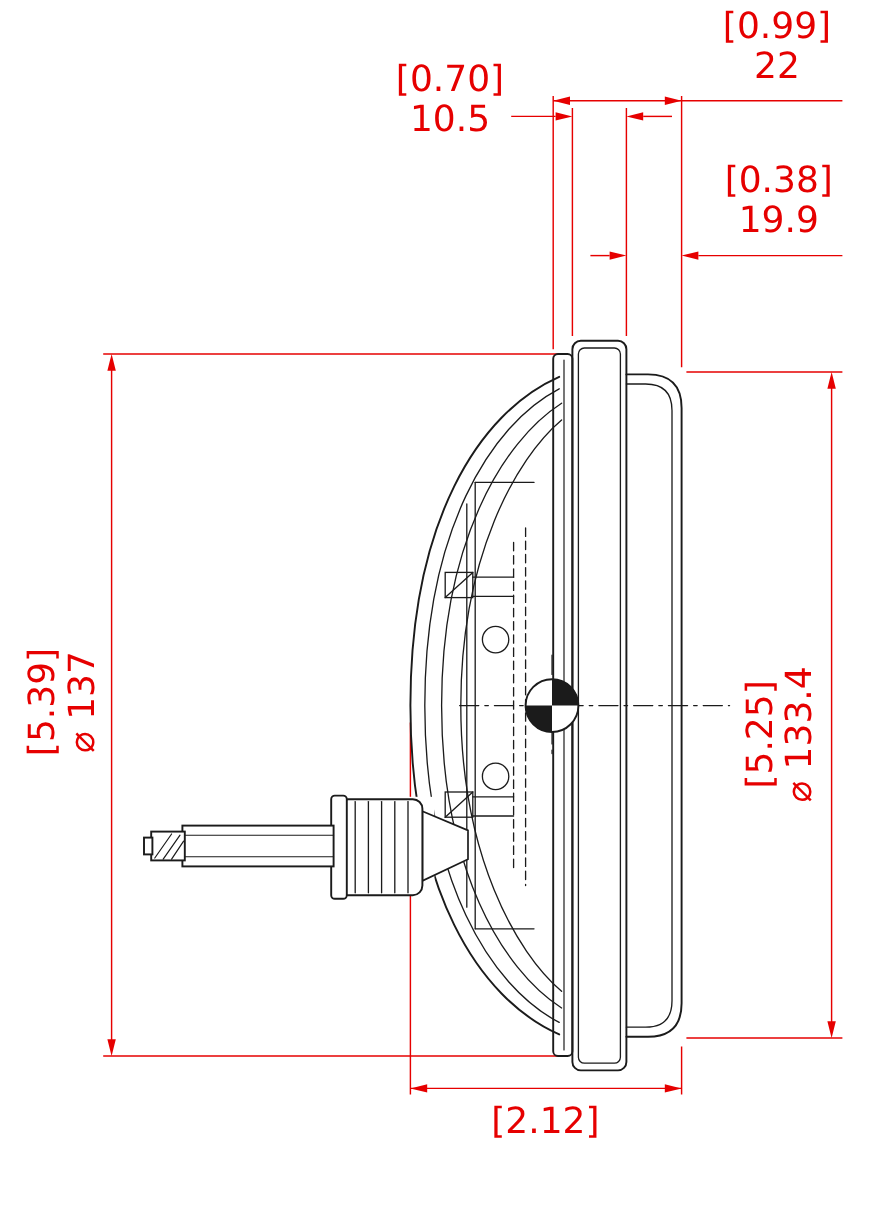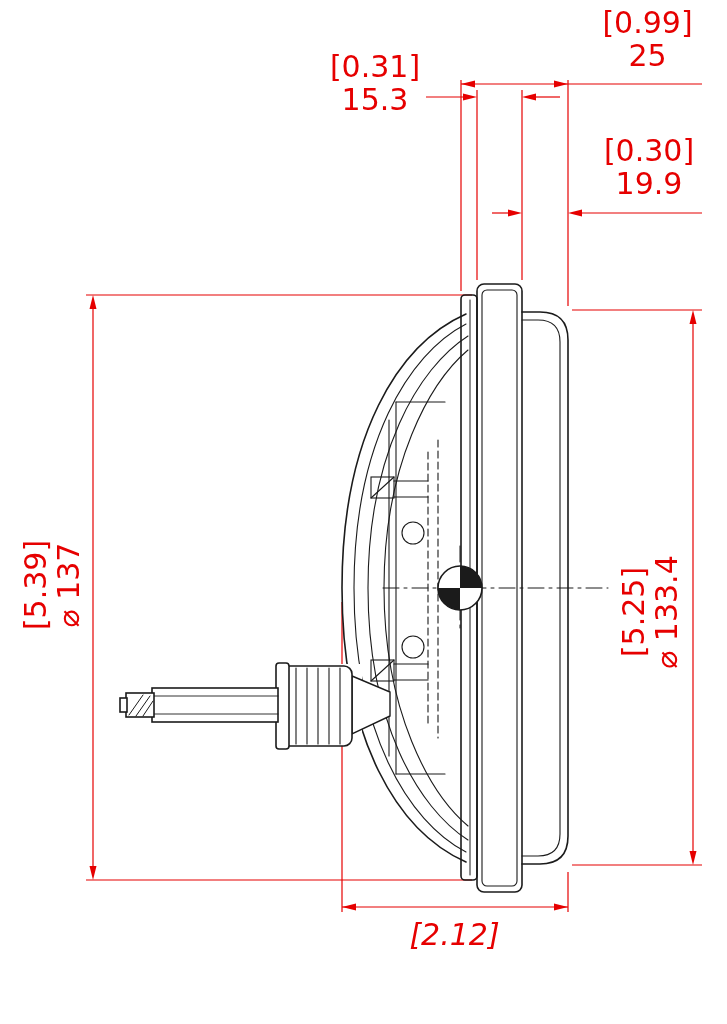--- a/index.html
+++ b/index.html
@@ -157,41 +157,41 @@
 
     <g>
       <circle cx="460" cy="588" r="22" fill="#ffffff"></circle>
       <path d="M460,588 L460,566 A22,22 0 0 1 482,588 Z" fill="#1b1b1b" stroke="none"></path>
       <path d="M460,588 L460,610 A22,22 0 0 1 438,588 Z" fill="#1b1b1b" stroke="none"></path>
     </g>
   </g>
 </svg>
 
 <div class="dim" style="left:315px;top:50px;width:120px;">
-  <span>[0.31]</span>
-  <span>15.3</span>
+  <span>[0.70]</span>
+  <span>10.5</span>
 </div>
 
 <div class="dim" style="left:590px;top:6px;width:115px;text-align:center;">
   <span>[0.99]</span>
-  <span>25</span>
+  <span>22</span>
 </div>
 
 <div class="dim" style="left:593px;top:134px;width:112px;">
-  <span>[0.30]</span>
+  <span>[0.38]</span>
   <span>19.9</span>
 </div>
 
 <div class="dim rot" style="left:-18px;top:552px;width:140px;height:66px;">
   <span>[5.39]</span>
   <span>⌀ 137</span>
 </div>
 
 <div class="dim rot" style="left:575px;top:579px;width:150px;height:66px;">
   <span>[5.25]</span>
   <span>⌀ 133.4</span>
 </div>
 
-<div class="dim" style="left:392px;top:918px;width:125px;font-style:italic;">
+<div class="dim" style="left:392px;top:918px;width:125px;">
   <span>[2.12]</span>
 </div>
 
 </div>
 
 </body></html>

